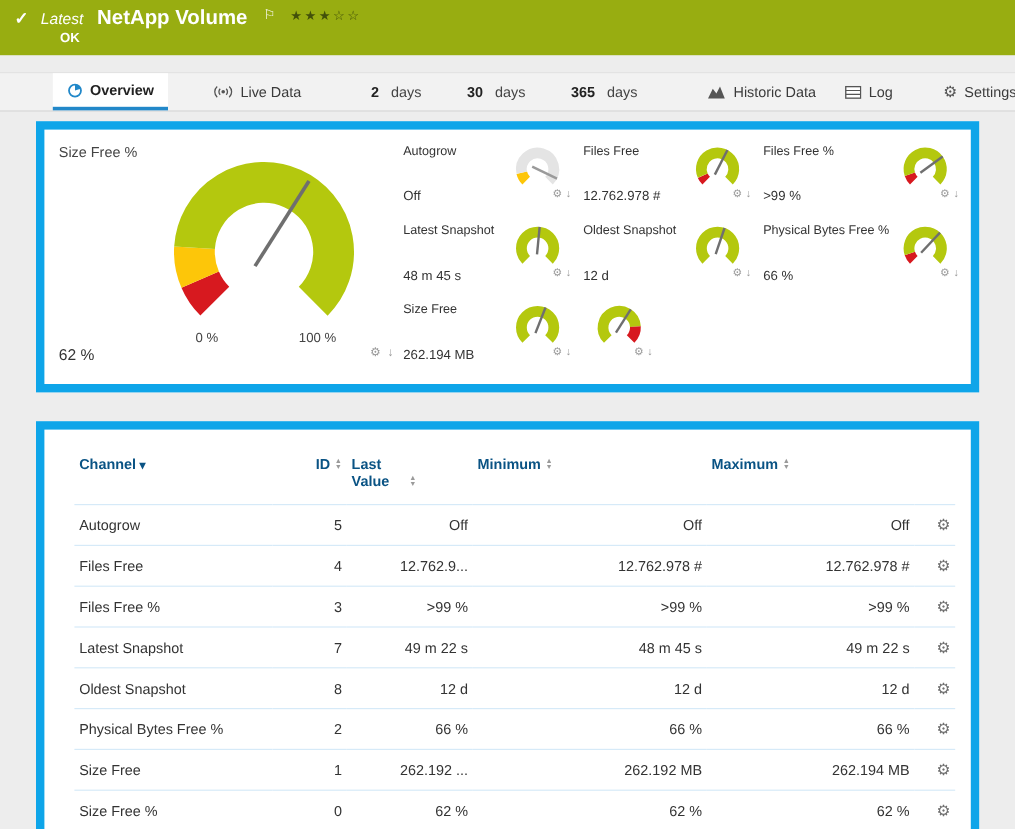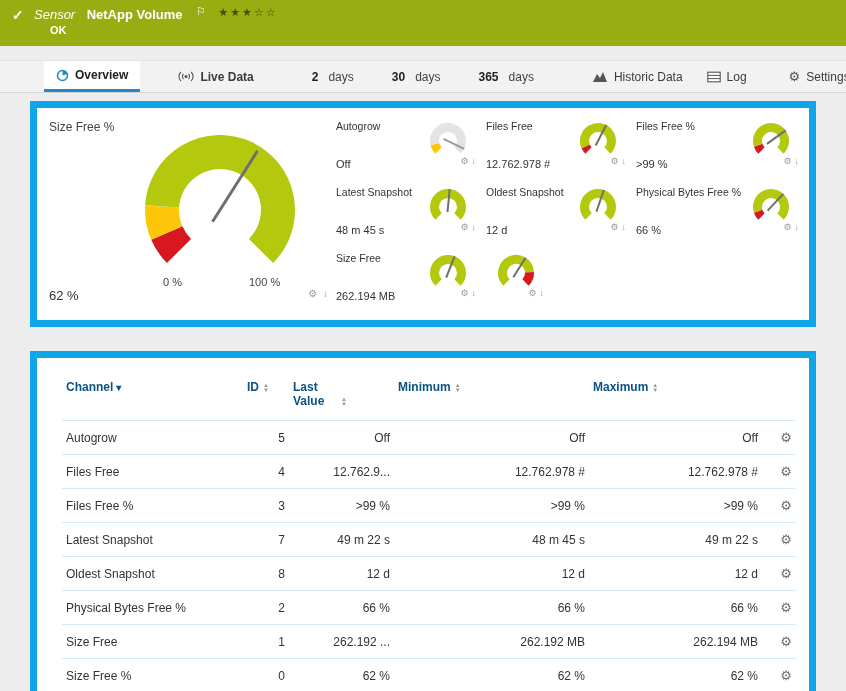--- a/index.html
+++ b/index.html
@@ -6,36 +6,36 @@
   body{
     width:846px;height:691px;overflow:hidden;background:#ededed;
     font-family:"Liberation Sans",sans-serif;color:#333;
     -webkit-font-smoothing:antialiased;
   }
   
   .topbar{height:46px;background:#98ad11;color:#fff;position:relative;}
   .topbar .chk{position:absolute;left:12px;top:7px;font-size:14px;font-weight:bold;}
   .trow{padding:5px 0 0 34px;white-space:nowrap;}
   .trow .kind{font-style:italic;font-size:13px;}
-  .trow .title{font-size:13px;font-weight:bold;margin-left:7px;}
+  .trow .title{font-size:17px;font-weight:bold;margin-left:7px;}
   .trow .flag{font-size:11px;margin-left:9px;position:relative;top:-4px;}
   .stars{margin-left:8px;position:relative;top:-3px;letter-spacing:2px;}
   .stars .star{font-size:11px;color:#42500a;}
   .topbar .status{margin:1px 0 0 50px;font-size:11px;font-weight:bold;}
   
   .tabs{
     margin-top:14px;height:31px;background:#f2f2f2;
     border-top:1px solid #e3e3e3;border-bottom:1px solid #d6d6d6;
     display:flex;align-items:stretch;padding-left:44px;font-size:12px;color:#3b3b3b;
   }
   .tab{display:flex;align-items:center;gap:6px;padding:0 12px;cursor:pointer;white-space:nowrap;}
   .tab.active{background:#fff;border-bottom:3px solid #2288c9;font-weight:bold;color:#222;}
   .tab .num{font-weight:bold;color:#222;}
   .tab .unit{margin-left:4px;color:#444;}
-  .t-gap-s{margin-left:14px;} .t-gap-m{margin-left:26px;font-weight:bold;} .t-gap-l{margin-left:34px;}
+  .t-gap-s{margin-left:14px;} .t-gap-m{margin-left:26px;} .t-gap-l{margin-left:34px;}
   .tab-log{margin-left:auto;} .tab-settings{margin-left:18px;margin-right:6px;}
   .ticon{flex:0 0 auto;}
   .gear-glyph{font-size:13px;color:#555;font-style:normal;}
   
   .panel{margin:8px 30px 0;background:#fff;border:7px solid #0ea5e9;}
   .gauges-panel{height:212px;display:flex;position:relative;}
   
   .big-gauge{width:285px;position:relative;flex:0 0 auto;}
   .bg-label{position:absolute;left:12px;top:12px;font-size:12px;color:#444;}
   .big-gauge svg{position:absolute;left:48px;top:10px;}
@@ -54,39 +54,39 @@
   .sg-label{font-size:10.5px;color:#333;white-space:nowrap;}
   .sg-value{font-size:11px;color:#333;white-space:nowrap;}
   .cell .right{width:58px;flex:0 0 auto;display:flex;flex-direction:column;align-items:flex-end;}
   .sg-icons{font-size:9px;color:#9a9a9a;margin-top:-2px;}
   .sg-icons span{margin-left:3px;cursor:pointer;}
   
   .table-panel{margin-top:24px;padding:14px 25px 20px;min-height:320px;}
   table{width:100%;border-collapse:collapse;font-size:12px;table-layout:fixed;}
   thead th{color:#0a5384;font-weight:bold;padding:8px 4px 12px;vertical-align:top;cursor:pointer;}
   th.t-channel{text-align:left;margin-top:28px;}
-  th.t-id{}
+  th.t-id{text-align:right;}
   th.t-last,th.t-min,th.t-max{text-align:left;}
   th .lbl2{display:inline-block;max-width:44px;}
   .caret{color:#0a5384;font-size:10px;margin-left:3px;}
   .sorticon{display:inline-flex;flex-direction:column;font-size:6px;line-height:5px;color:#9a9a9a;margin-left:4px;vertical-align:middle;}
   .sorticon i{font-style:normal;}
   tbody td{border-top:1px solid #d6eaf8;padding:9px 4px;color:#333;}
   td.c-channel{text-align:left;}
   td.c-id,td.c-last,td.c-min,td.c-max{text-align:right;white-space:nowrap;overflow:hidden;}
   td.c-gear{text-align:right;}
   td.c-gear span{font-size:13px;color:#6f6f6f;cursor:pointer;}
 </style>
 </head>
 <body>
 
 <div class="topbar">
   <span class="chk">✓</span>
   <div class="trow">
-    <span class="kind">Sensor</span>
+    <span class="kind">Latest</span>
     <span class="title">NetApp Volume</span>
     <span class="flag">⚐</span>
     <span class="stars"><span class="star">★</span><span class="star">★</span><span class="star">★</span><span class="star">☆</span><span class="star">☆</span></span>
   </div>
   <div class="status">OK</div>
 </div>
 
 <div class="tabs">
   <div class="tab active">
     <svg class="ticon" width="13" height="13" viewBox="0 0 13 13">

